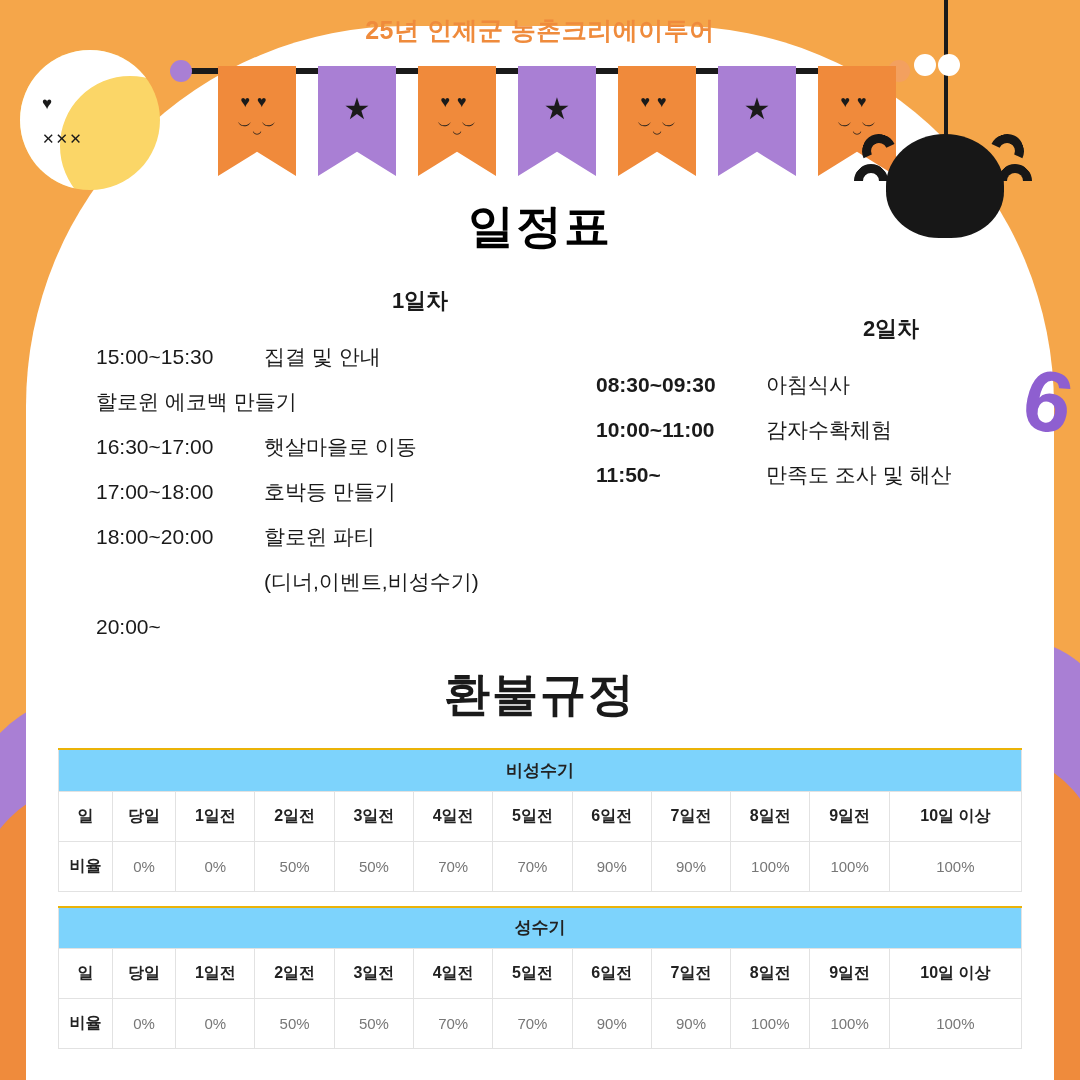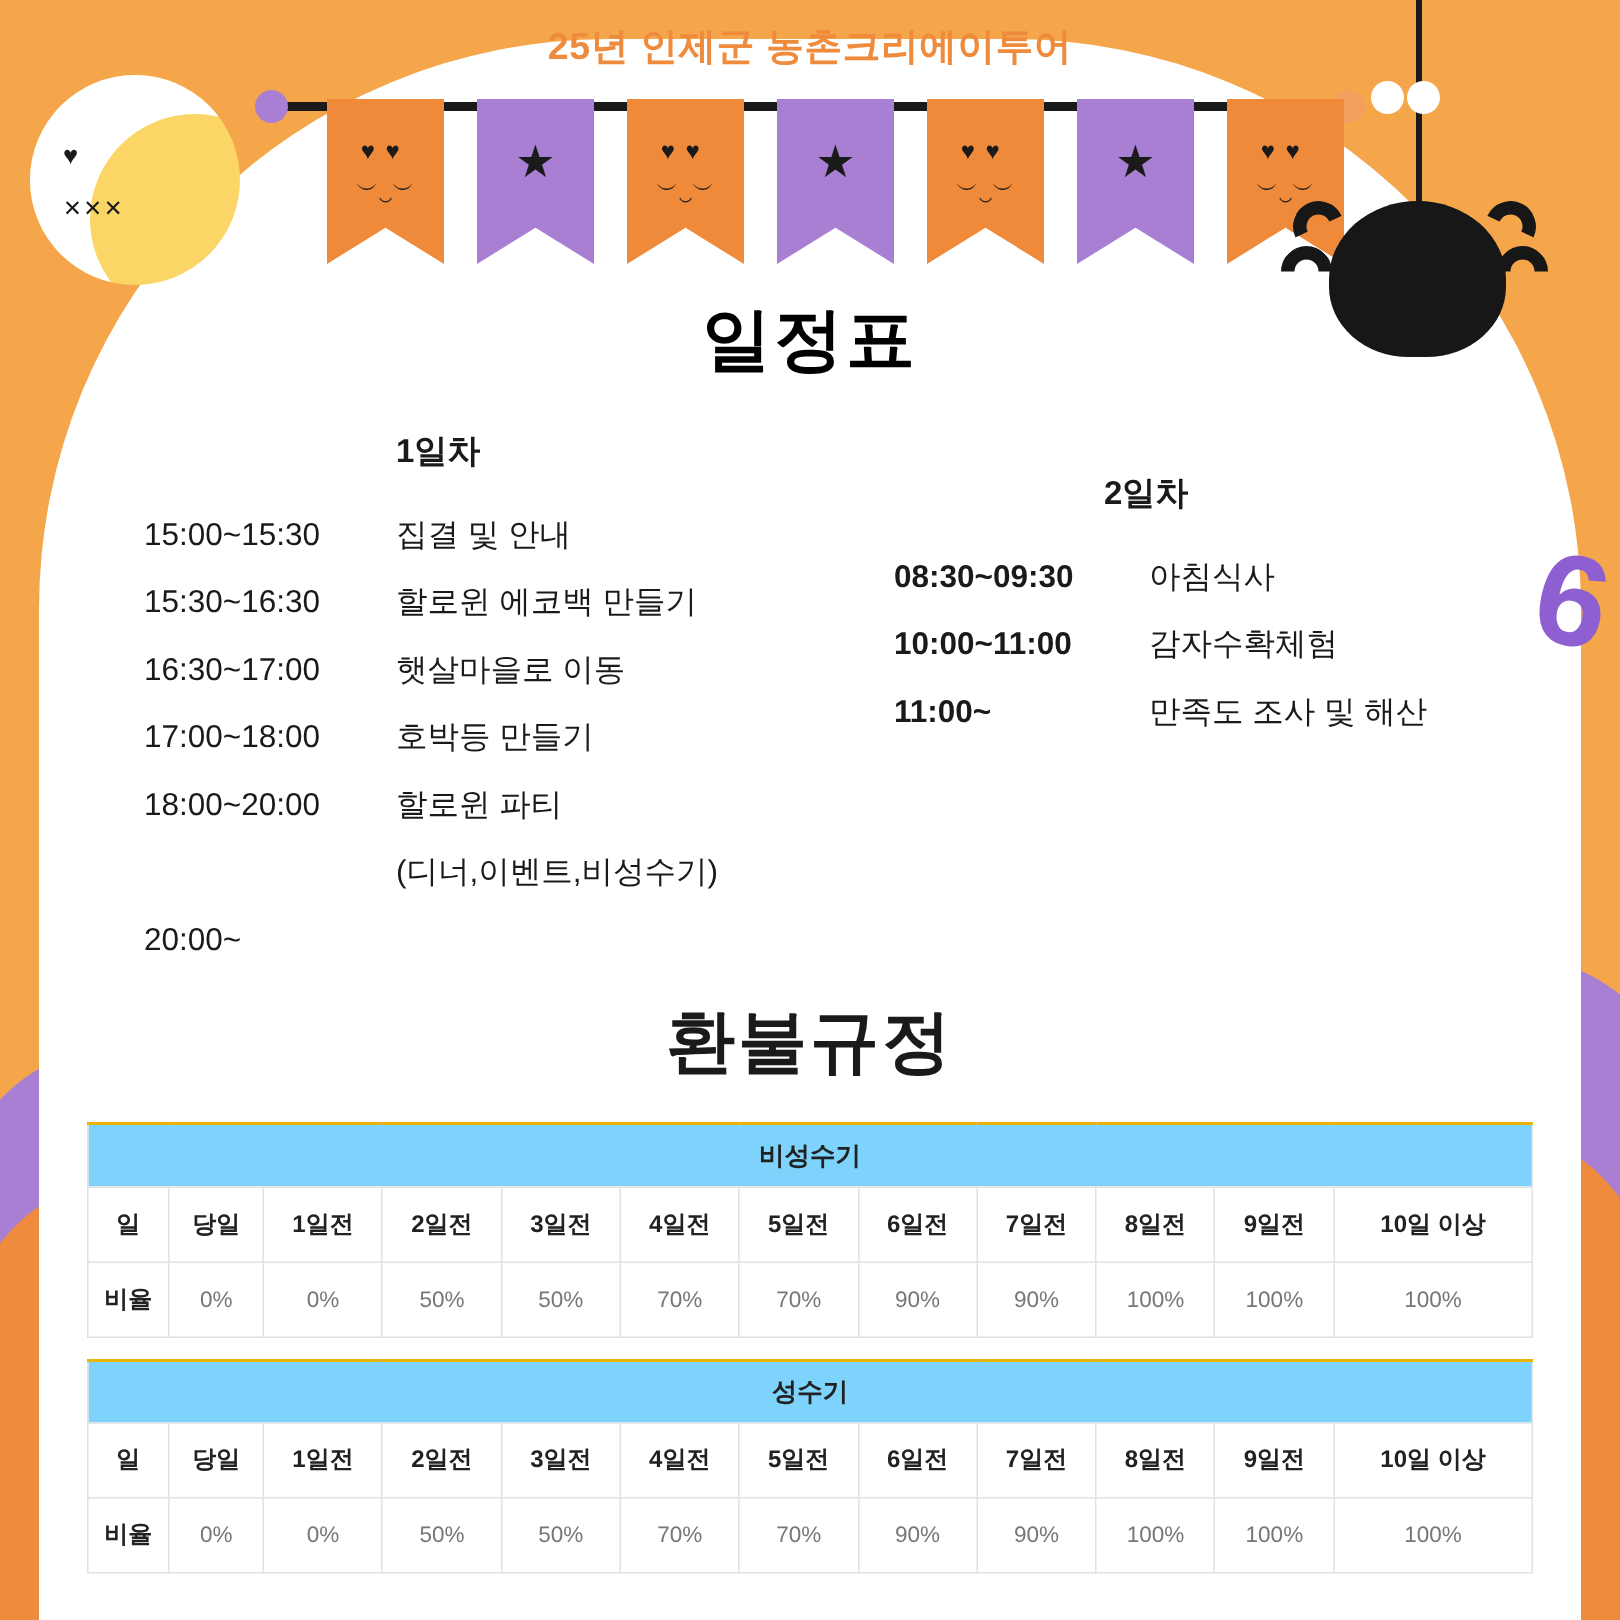--- a/index.html
+++ b/index.html
@@ -124,21 +124,21 @@
   
   .content { position: absolute; inset: 0; z-index: 20; }
   .h1 {
     position: absolute; top: 196px; left: 0; width: 100%;
     text-align: center; font-size: 46px; font-weight: bold; color: #000000;
     letter-spacing: 2px;
   }
   .day-col { position: absolute; color: #1a1a1a; }
   .day-col.one { left: 96px; top: 286px; width: 480px; }
   .day-col.two { left: 596px; top: 286px; width: 450px; }
-  .day-title { font-size: 22px; font-weight: bold; text-align: left; margin-bottom: 18px; }
+  .day-title { font-size: 22px; font-weight: bold; text-align: center; margin-bottom: 18px; }
   .day-col.one .day-title { padding-left: 168px; }
   .day-col.two .day-title { padding-left: 140px; margin-top: 28px; }
   .row { display: flex; font-size: 21px; line-height: 45px; color: #1a1a1a; }
   .row .time { width: 168px; flex: 0 0 168px; }
   .day-col.two .row .time { width: 170px; flex: 0 0 170px; font-weight: bold; }
   .row .desc { flex: 1; }
 
   .h2 {
     position: absolute; top: 664px; left: 0; width: 100%;
     text-align: center; font-size: 46px; font-weight: bold; color: #1a1a1a;
@@ -246,21 +246,20 @@
   <div class="content">
     <div class="h1">일정표</div>
 
     <div class="day-col one">
       <div class="day-title">1일차</div>
       <div class="row">
         <span class="time">15:00~15:30</span>
         <span class="desc">집결 및 안내</span>
       </div>
       <div class="row">
-        <span class="time">15:30~16:30</span>
         <span class="desc">할로윈 에코백 만들기</span>
       </div>
       <div class="row">
         <span class="time">16:30~17:00</span>
         <span class="desc">햇살마을로 이동</span>
       </div>
       <div class="row">
         <span class="time">17:00~18:00</span>
         <span class="desc">호박등 만들기</span>
       </div>
@@ -281,21 +280,21 @@
       <div class="day-title">2일차</div>
       <div class="row">
         <span class="time">08:30~09:30</span>
         <span class="desc">아침식사</span>
       </div>
       <div class="row">
         <span class="time">10:00~11:00</span>
         <span class="desc">감자수확체험</span>
       </div>
       <div class="row">
-        <span class="time">11:00~</span>
+        <span class="time">11:50~</span>
         <span class="desc">만족도 조사 및 해산</span>
       </div>
     </div>
 
     <div class="h2">환불규정</div>
 
     <div class="tables">
 
       <table class="refund">
         <tbody>

